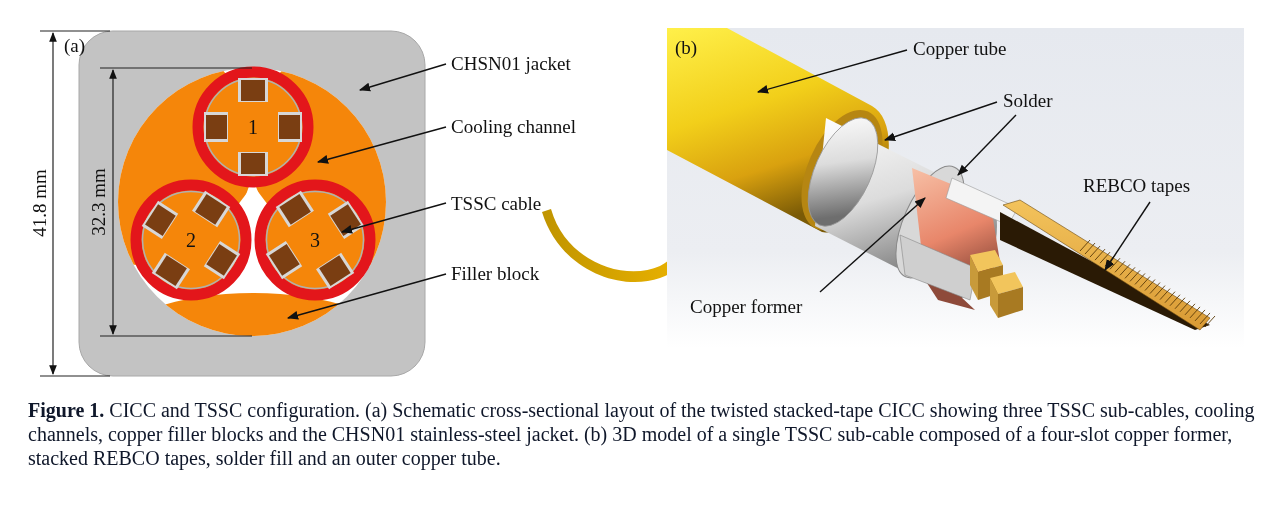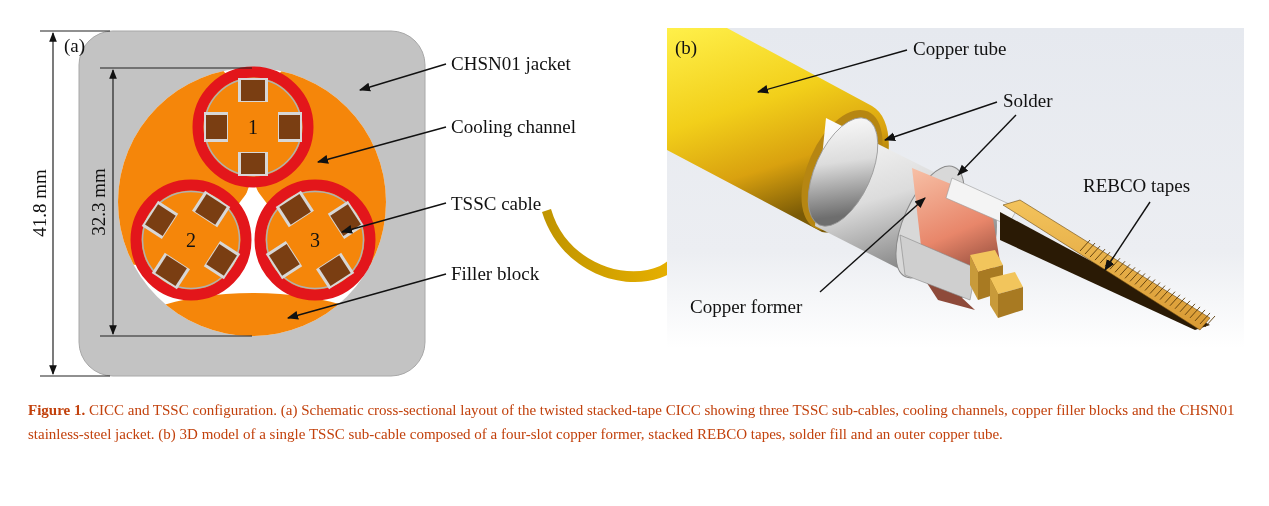--- a/index.html
+++ b/index.html
@@ -6,21 +6,21 @@
     body { width: 1269px; height: 506px; position: relative; overflow: hidden; }
     #figure { position: absolute; left: 0; top: 0; width: 1269px; height: 380px; }
     svg text { font-family: "Liberation Serif", "DejaVu Serif", serif; fill: #111; }
     .lbl { font-size: 19px; }
     .num { font-size: 20px; }
     .dim { font-size: 19px; }
     .panel-tag { font-size: 19px; }
     #caption {
       position: absolute; left: 28px; top: 398px; width: 1230px;
       font-family: "Liberation Serif", "DejaVu Serif", serif;
-      font-size: 15px; line-height: 24px; color: #c2410c;
+      font-size: 20px; line-height: 24px; color: #0f172a;
     }
     #caption .fig-label { font-weight: bold; }
   </style>
 </head>
 <body>
 
 <svg id="figure" viewBox="0 0 1269 380" xmlns="http://www.w3.org/2000/svg">
   <defs>
     <marker id="ah" viewBox="0 0 10 10" refX="9" refY="5" markerWidth="8" markerHeight="8" orient="auto-start-reverse">
       <path d="M0,1 L10,5 L0,9 z" fill="#111"></path>

